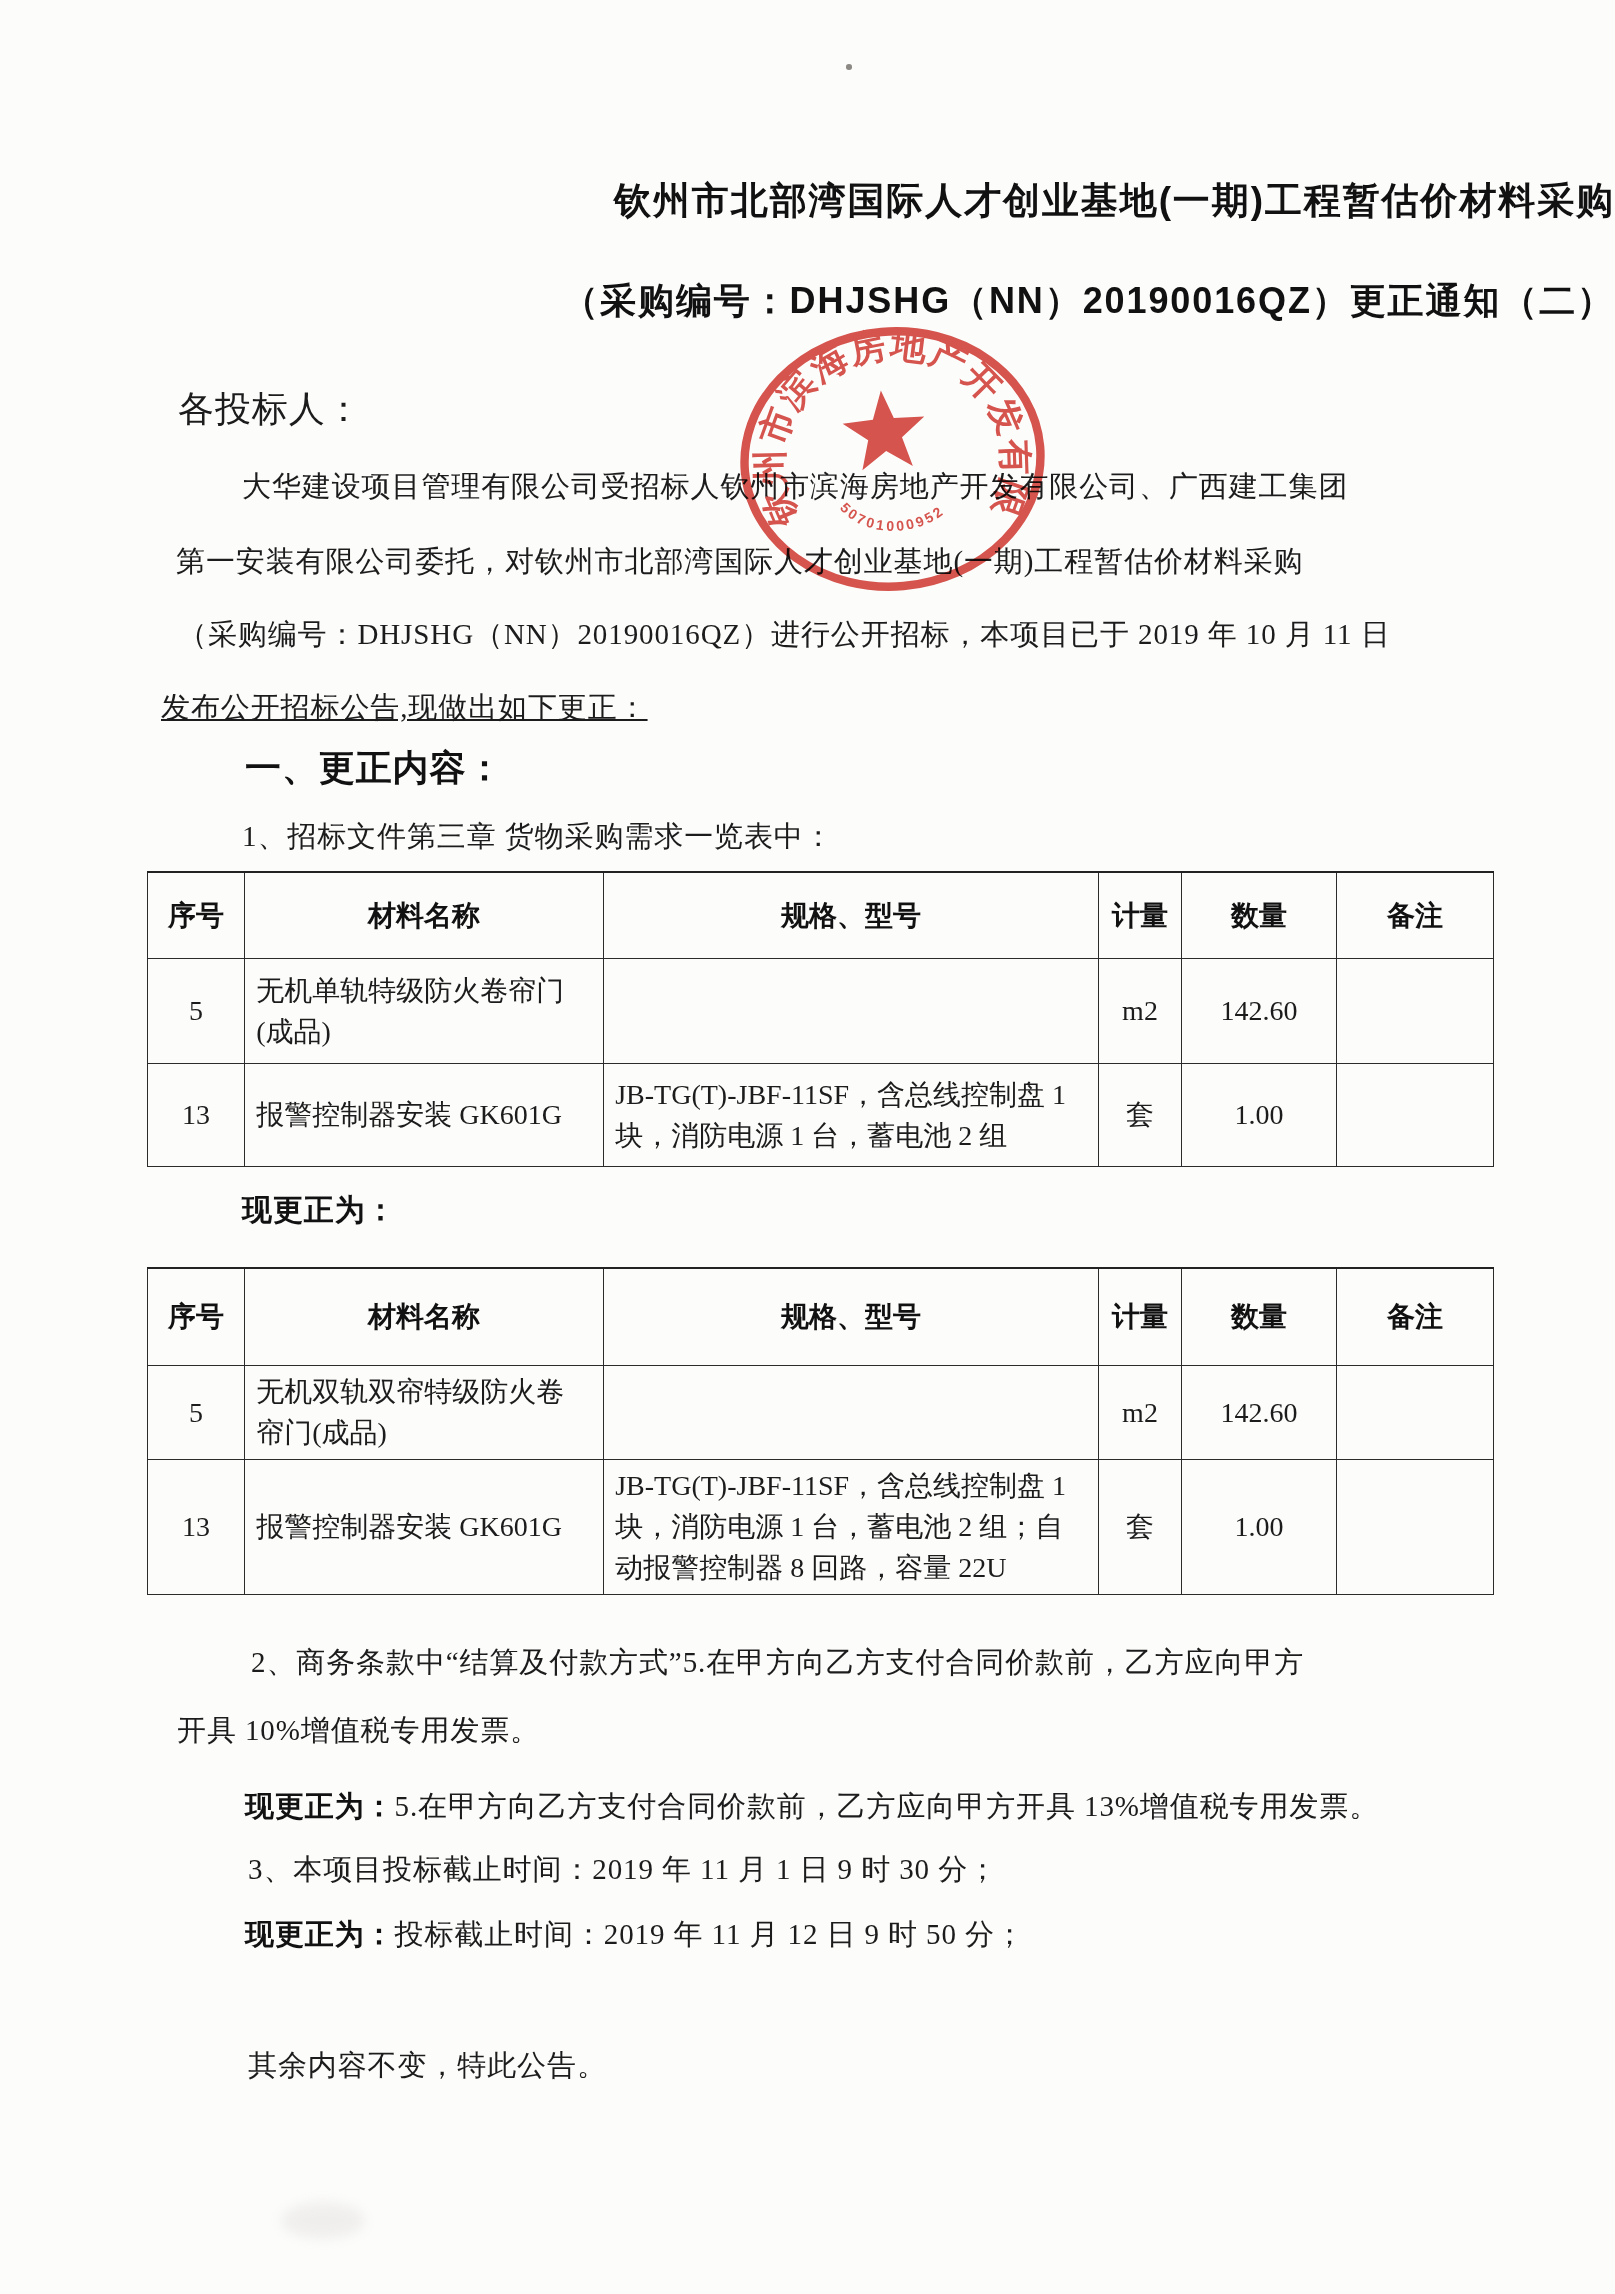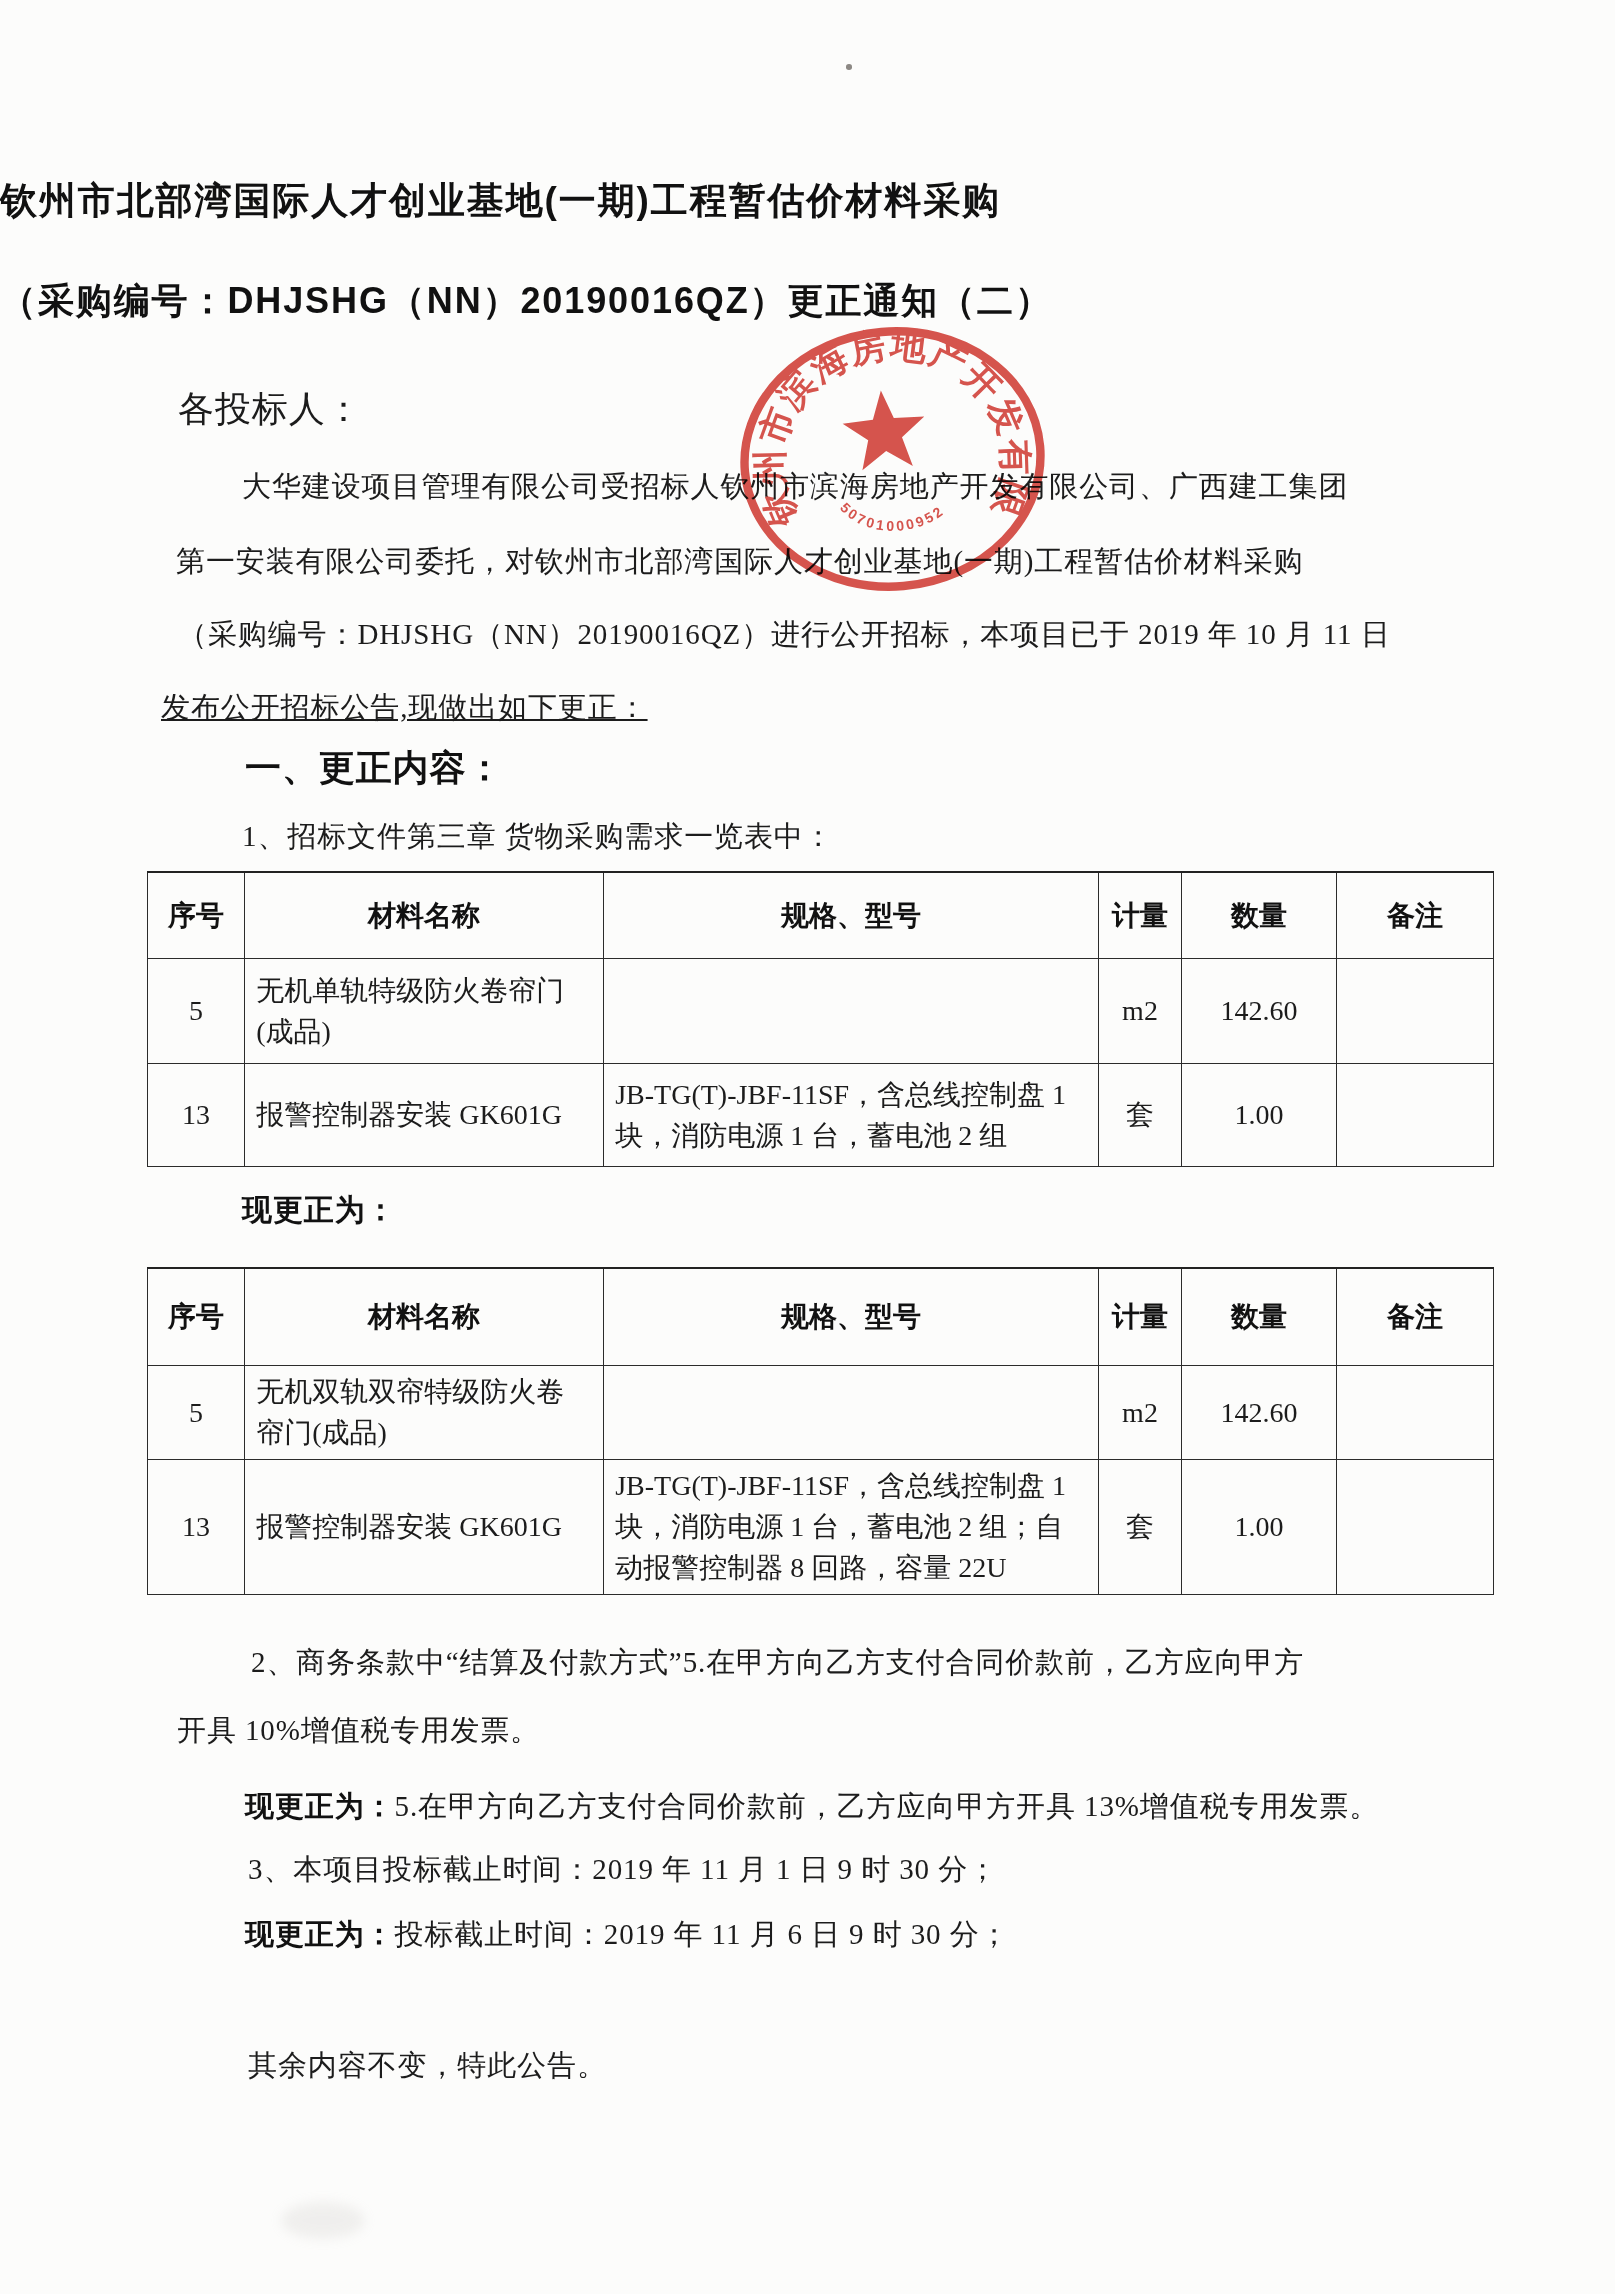--- a/index.html
+++ b/index.html
@@ -17,21 +17,21 @@
     position: absolute;
     font-size: 29px;
     line-height: 43px;
     white-space: nowrap;
     color: #1c1c1c;
     letter-spacing: 0.9px;
   }
   .doc-title {
     position: absolute;
     left: 0; width: 1615px;
-    text-align: left;
+    text-align: right;
     font-family: "Liberation Sans", sans-serif;
     font-weight: bold;
     font-size: 37px;
     letter-spacing: 1.9px;
     color: #111;
   }
   .bold-sans {
     font-family: "Liberation Sans", sans-serif;
     font-weight: bold;
     color: #111;
@@ -198,21 +198,21 @@
   <div class="line" style="left:251px; top:1641px;text-align:center;">2、商务条款中“结算及付款方式”5.在甲方向乙方支付合同价款前，乙方应向甲方</div>
   <div class="line" style="left:177px; top:1709px;">开具 10%增值税专用发票。</div>
 
   <div class="line" style="left:245px; top:1785px;">
     <span class="bold-sans">现更正为：</span><span>5.在甲方向乙方支付合同价款前，乙方应向甲方开具 13%增值税专用发票。</span>
   </div>
 
   <div class="line" style="left:248px; top:1848px;">3、本项目投标截止时间：2019 年 11 月 1 日 9 时 30 分；</div>
 
   <div class="line" style="left:245px; top:1913px;">
-    <span class="bold-sans">现更正为：</span><span>投标截止时间：2019 年 11 月 6 日 9 时 30 分；</span>
+    <span class="bold-sans">现更正为：</span><span>投标截止时间：2019 年 11 月 12 日 9 时 50 分；</span>
   </div>
 
   <div class="line" style="left:248px; top:2044px;">其余内容不变，特此公告。</div>
 
   <svg class="seal" viewBox="0 0 336 292">
     <defs>
       <path id="ringPath" d="M 63,201 A 118,112 0 1 1 273,201" fill="none"></path>
       <path id="serialPath" d="M 105,190 A 70,52 0 0 0 235,190" fill="none"></path>
     </defs>
     <ellipse cx="168" cy="146" rx="158" ry="136" fill="none" stroke="#d5463f" stroke-width="9"></ellipse>

